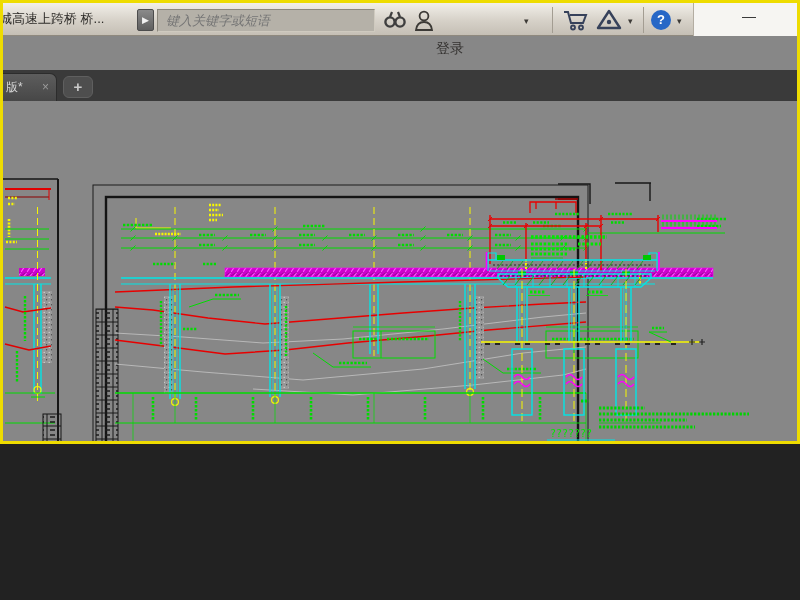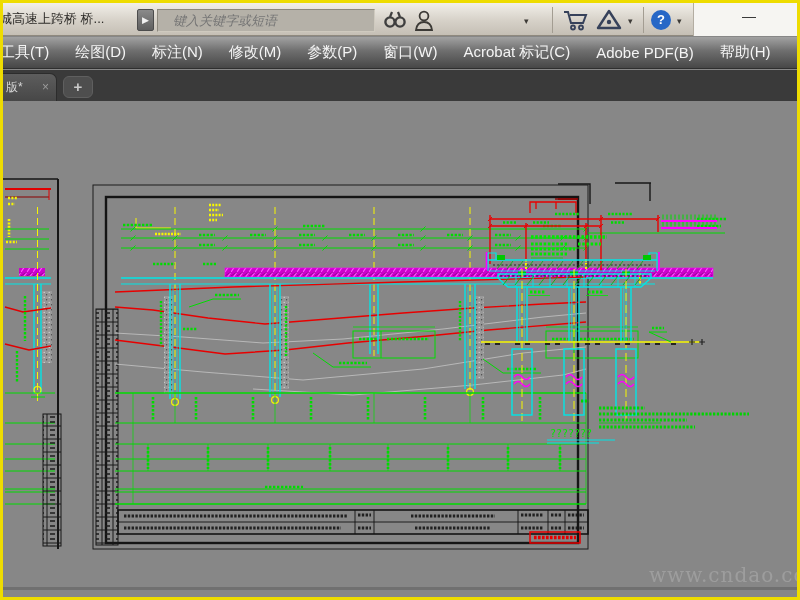--- a/index.html
+++ b/index.html
@@ -1,18 +1,18 @@
 <!DOCTYPE html>
 <html><head>
 <meta charset="utf-8">
 <style>
   html,body{margin:0;padding:0;background:#222;}
   *{box-sizing:border-box;}
   .screen{
-    position:relative;width:800px;height:600px;overflow:hidden;
+    position:relative;width:800px;height:444px;overflow:hidden;
     background:#878787;border:3px solid #eedc00;
     font-family:"Liberation Sans","DejaVu Sans",sans-serif;
   }
   
   .titlebar{
     position:absolute;left:0;top:0;width:794px;height:33px;
     background:linear-gradient(#f2efe9,#d6d1c8 55%,#c5bfb5);
     border-bottom:1px solid #8f897e;
   }
   .tb-title{
@@ -23,21 +23,21 @@
     position:absolute;left:134px;top:6px;width:17px;height:22px;
     background:linear-gradient(#8a8a8a,#5f5f5f);border:1px solid #4c4c4c;border-radius:2px;
     color:#f2f2f2;font-size:9px;line-height:21px;text-align:center;
   }
   .searchbox{
     position:absolute;left:154px;top:6px;width:218px;height:23px;
     background:#b5b1a8;border:1px solid #8d887d;border-right-color:#cfcabf;border-bottom-color:#cfcabf;
   }
   .searchbox input{
     width:100%;height:100%;background:transparent;border:none;outline:none;
-    font-style:italic;font-size:13px;color:#5d594f;padding:0 15px;
+    font-style:italic;font-size:13px;color:#5d594f;padding:0 8px;
     font-family:"Liberation Sans","DejaVu Sans",sans-serif;
   }
   .ic{position:absolute;top:5px;}
   .signin-label{position:absolute;left:433px;top:9px;font-size:14px;color:#343230;margin-top:28px;}
   .caret{position:absolute;top:13px;font-size:9px;color:#3c3a36;}
   .vdiv{position:absolute;top:4px;width:1px;height:26px;background:#a39d92;}
   .winpanel{
     position:absolute;left:690px;top:0;width:104px;height:33px;
     background:#f6f5f2;border-left:1px solid #b3ada2;
   }
@@ -123,31 +123,20 @@
     <span class="caret" style="left:625px">▾</span>
     <span class="vdiv" style="left:640px"></span>
     <span class="ic" style="left:648px;top:7px;width:20px;height:20px;background:#2667c6;border-radius:50%;color:#fff;
                  font-size:13px;font-weight:bold;text-align:center;line-height:20px;">?</span>
     <span class="caret" style="left:674px">▾</span>
     <div class="winpanel">
       <span class="min-glyph">—</span>
     </div>
   </div>
 
-  <div class="menubar">
-    <span class="menu-item">工具(T)</span>
-    <span class="menu-item">绘图(D)</span>
-    <span class="menu-item">标注(N)</span>
-    <span class="menu-item">修改(M)</span>
-    <span class="menu-item">参数(P)</span>
-    <span class="menu-item">窗口(W)</span>
-    <span class="menu-item">Acrobat 标记(C)</span>
-    <span class="menu-item">Adobe PDF(B)</span>
-    <span class="menu-item">帮助(H)</span>
-  </div>
 
   <div class="tabbar">
     <div class="tab">
       <span>版*</span>
       <span class="tab-close">×</span>
     </div>
     <div class="tab-new">+</div>
   </div>
 
   <div class="canvas">

